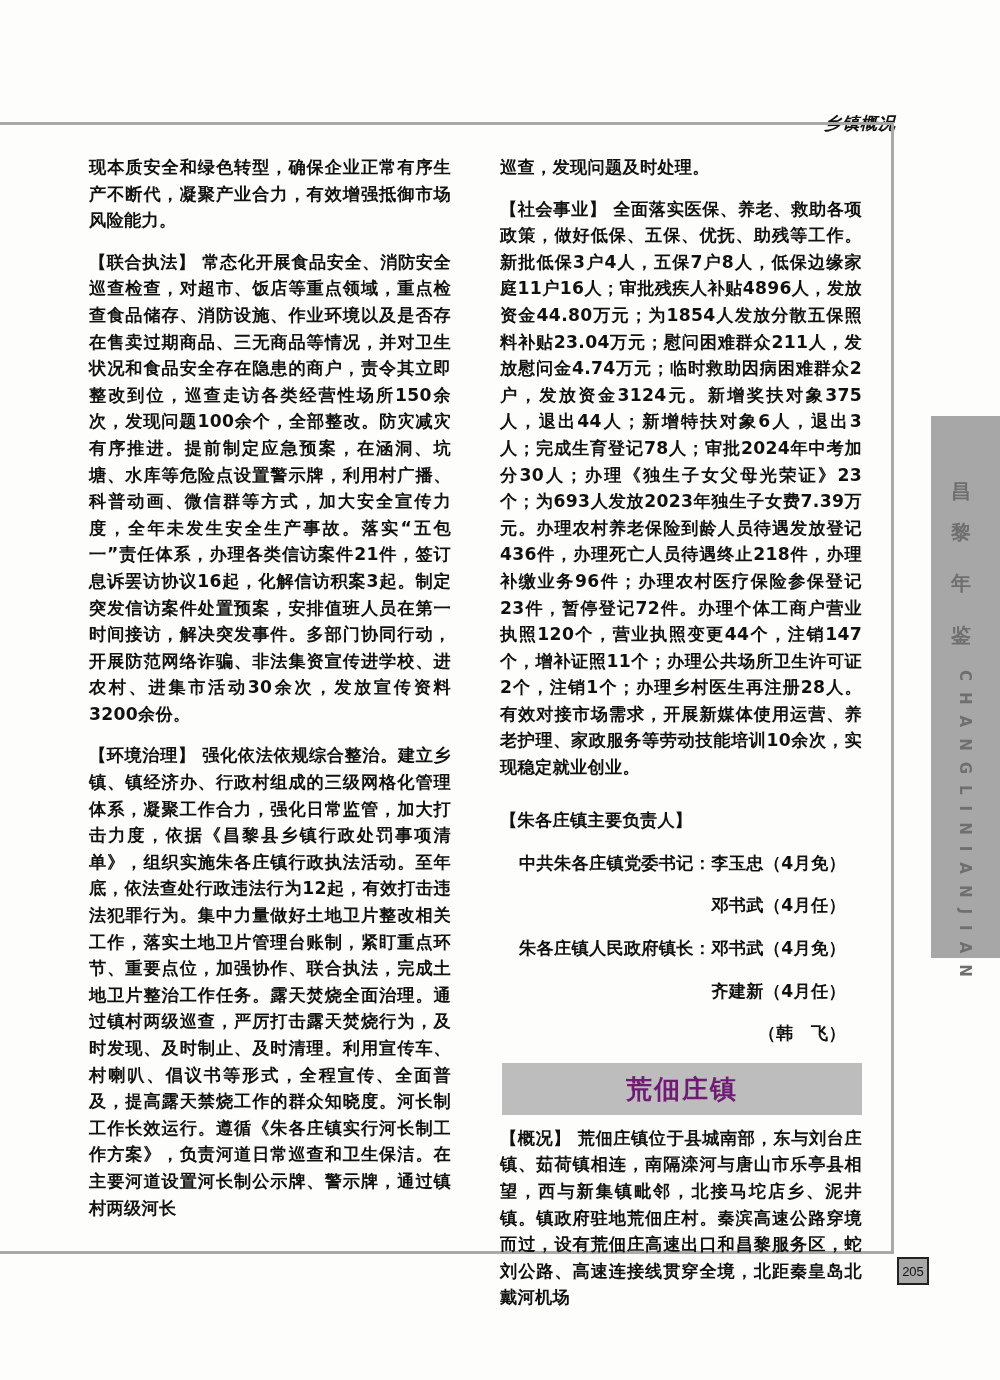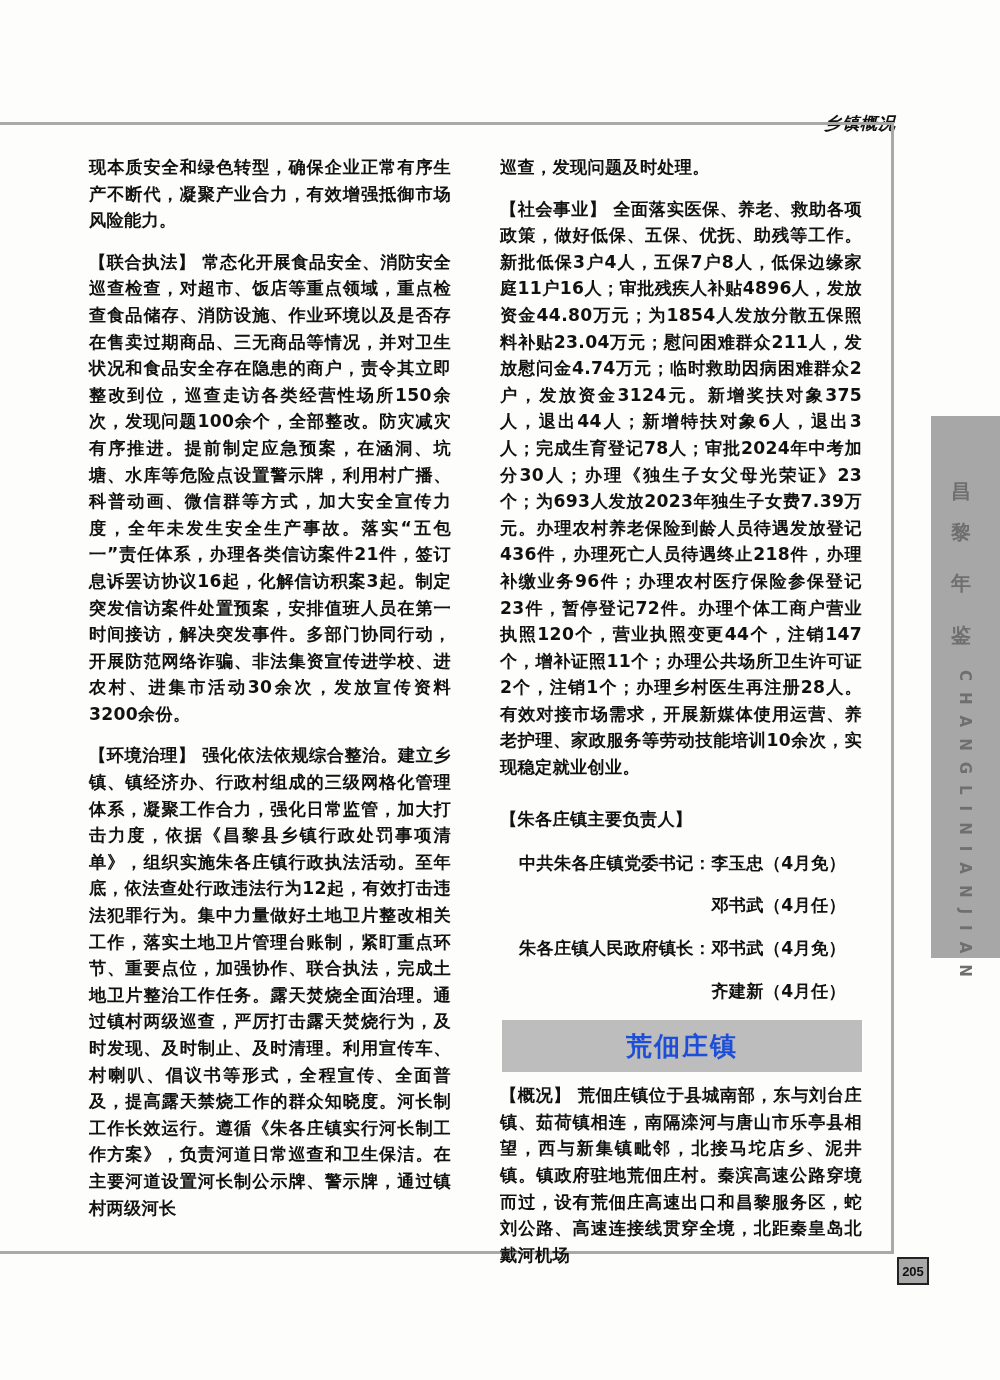--- a/index.html
+++ b/index.html
@@ -10,31 +10,31 @@
   .frame { position:absolute; left:-4px; top:122px; width:898px; height:1132px;
            border:3px solid #a9a9a9; border-left:none; box-sizing:border-box; }
   .col { position:absolute; top:154px; width:362px; font-size:17.2px; font-weight:bold;
          line-height:26.6px; text-align:justify; text-justify:inter-character; letter-spacing:0.3px; }
   .col.left { left:89px; }
   .col.right { left:500px; }
   .para { margin:0; }
   .para.gap { margin-top:15px; }
   .lead { font-weight:bold; }
   .sig { text-align:right; margin:16px; }
-  .officials-title { margin:26.6px 0 0 0;font-family:Liberation Serif, serif; }
+  .officials-title { margin:26.6px 0 0 0; }
   .section-banner { margin:8px 0 10px 2px; height:52px; background:#bdbdbd;
                     display:flex; align-items:center; justify-content:center;
-                    font-size:26px; font-weight:bold; letter-spacing:2px; color:#1d4ed8; }
+                    font-size:26px; font-weight:bold; letter-spacing:2px; color:#701a75; }
   .side-tab { position:absolute; left:931px; top:416px; width:69px; height:542px; background:#a7a7a7; }
   .side-tab .cn { position:absolute; left:0; width:60px; text-align:center; color:#6f6f6f;
                   font-size:20px; font-weight:bold; }
   .side-tab .en { position:absolute; left:17px; top:254px; width:26px; color:#6f6f6f; font-size:15px;
                   font-weight:bold; writing-mode:vertical-rl; letter-spacing:11px; }
   .page-num { position:absolute; left:897px; top:1257px; width:32px; height:28px; background:#a9a9a9;
-              border:2px solid #222; box-sizing:border-box; font-size:13px; font-weight:bold;
+              border:2px solid #222; box-sizing:border-box; font-size:13px; font-weight:normal;
               display:flex; align-items:center; justify-content:center; color:#111;
               font-family:"Liberation Sans", sans-serif; }
 </style>
 </head>
 <body>
 
 <div class="running-head">乡镇概况</div>
 
 <div class="frame"></div>
 
@@ -51,20 +51,21 @@
 <div class="col right">
   <p class="para">巡查，发现问题及时处理。</p>
   <p class="para gap">
     <span class="lead">【社会事业】</span><span> 全面落实医保、养老、救助各项政策，做好低保、五保、优抚、助残等工作。新批低保3户4人，五保7户8人，低保边缘家庭11户16人；审批残疾人补贴4896人，发放资金44.80万元；为1854人发放分散五保照料补贴23.04万元；慰问困难群众211人，发放慰问金4.74万元；临时救助因病困难群众2户，发放资金3124元。新增奖扶对象375人，退出44人；新增特扶对象6人，退出3人；完成生育登记78人；审批2024年中考加分30人；办理《独生子女父母光荣证》23个；为693人发放2023年独生子女费7.39万元。办理农村养老保险到龄人员待遇发放登记436件，办理死亡人员待遇终止218件，办理补缴业务96件；办理农村医疗保险参保登记23件，暂停登记72件。办理个体工商户营业执照120个，营业执照变更44个，注销147个，增补证照11个；办理公共场所卫生许可证2个，注销1个；办理乡村医生再注册28人。有效对接市场需求，开展新媒体使用运营、养老护理、家政服务等劳动技能培训10余次，实现稳定就业创业。</span>
   </p>
   <p class="para officials-title">【朱各庄镇主要负责人】</p>
   <p class="sig">中共朱各庄镇党委书记：李玉忠（4月免）</p>
   <p class="sig">邓书武（4月任）</p>
   <p class="sig">朱各庄镇人民政府镇长：邓书武（4月免）</p>
   <p class="sig">齐建新（4月任）</p>
+  <p class="sig">（韩　飞）</p>
   <div class="section-banner">荒佃庄镇</div>
   <p class="para">
     <span class="lead">【概况】</span><span> 荒佃庄镇位于县城南部，东与刘台庄镇、茹荷镇相连，南隔滦河与唐山市乐亭县相望，西与新集镇毗邻，北接马坨店乡、泥井镇。镇政府驻地荒佃庄村。秦滨高速公路穿境而过，设有荒佃庄高速出口和昌黎服务区，蛇刘公路、高速连接线贯穿全境，北距秦皇岛北戴河机场</span>
   </p>
 </div>
 
 <div class="side-tab">
   <div class="cn" style="top:62px">昌</div>
   <div class="cn" style="top:103px">黎</div>
   <div class="cn" style="top:154px">年</div>

